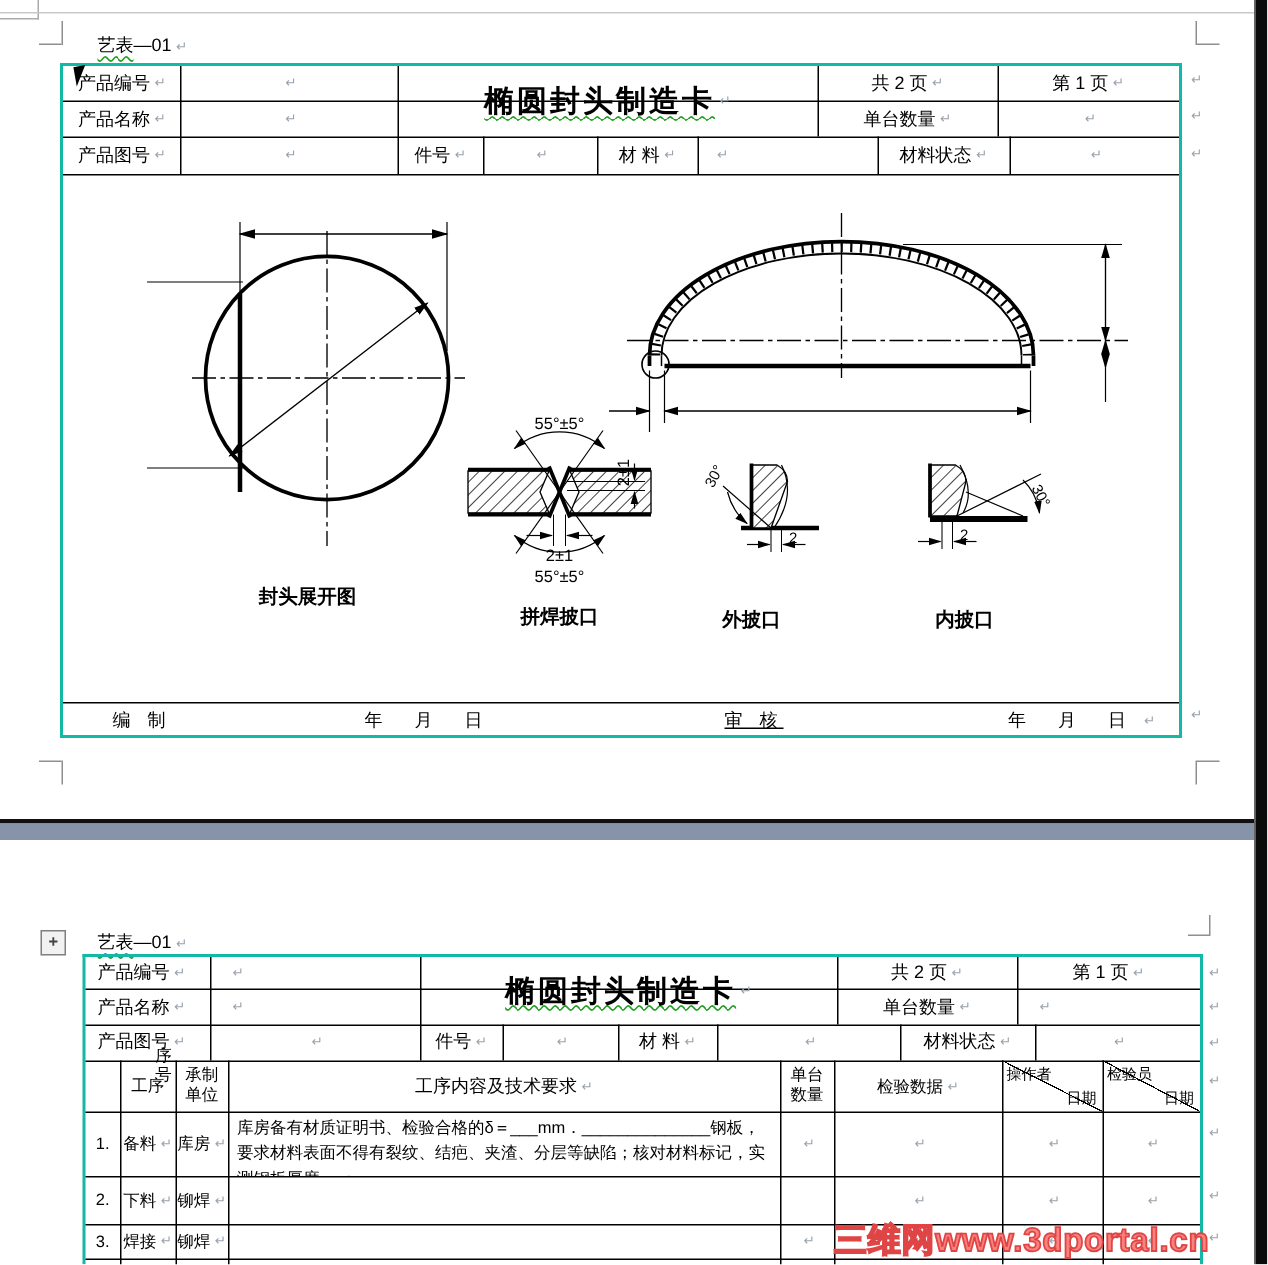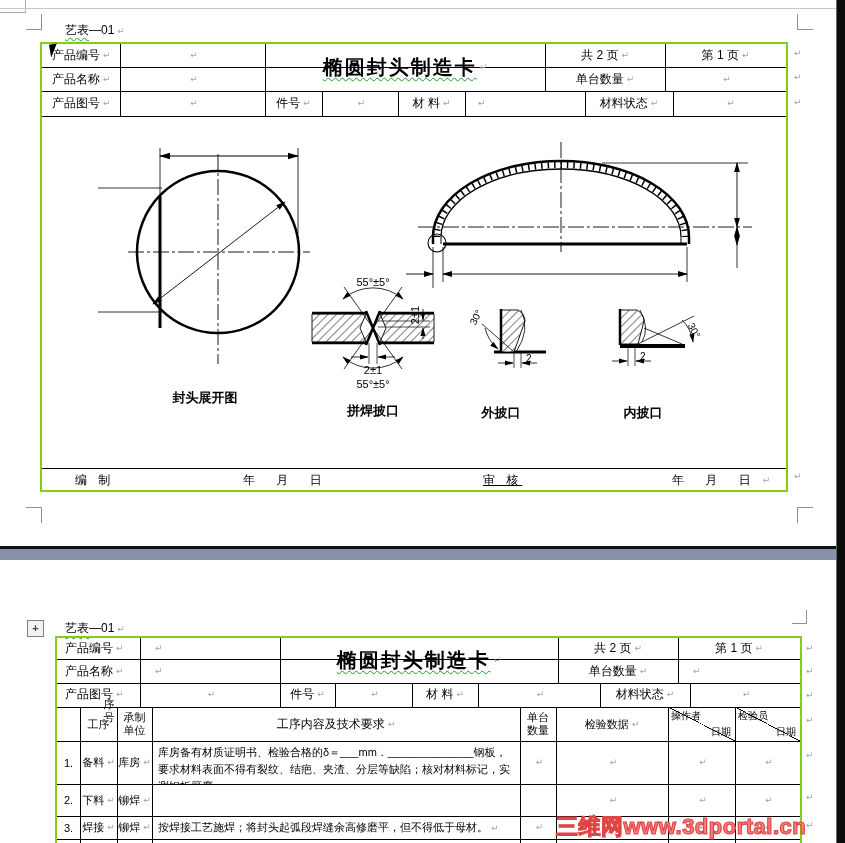--- a/index.html
+++ b/index.html
@@ -1,19 +1,19 @@
 <!DOCTYPE html>
 <html><head>
 <meta charset="utf-8">
 <style>
   html,body{margin:0;padding:0;background:#fff;}
   #screen{position:relative;width:845px;height:843px;background:#fff;overflow:hidden;
           font-family:"Liberation Sans","DejaVu Sans",sans-serif;color:#000;}
   .abs{position:absolute;}
-  .tblwrap{position:absolute;border:2px solid #84cc16;box-sizing:border-box;}
+  .tblwrap{position:absolute;border:2px solid #14b8a6;box-sizing:border-box;}
   .hl{position:absolute;left:0;right:0;height:1px;background:#000;}
   .vl{position:absolute;width:1px;background:#000;}
   .cell{position:absolute;display:flex;align-items:center;font-size:12px;white-space:nowrap;}
   .ctr{justify-content:center;}
   .mark{color:#9aa3ad;font-size:9px;margin-left:3px;line-height:1;}
   .outmark{position:absolute;color:#9aa3ad;font-size:9px;}
   .wavy{text-decoration-line:underline;text-decoration-style:wavy;text-decoration-color:#1f9d1f;
         text-decoration-thickness:1px;text-underline-offset:3px;}
   .title{font-size:20px;font-weight:bold;letter-spacing:2px;}
   .spread{letter-spacing:9px;}
@@ -461,21 +461,20 @@
         <span>3.</span>
       </div>
     <div class="cell ctr" style="left:23px;top:178px;width:37px;height:23px;font-size:11px;">
         <span>焊接</span>
         <span class="mark">↵</span>
       </div>
     <div class="cell ctr" style="left:60px;top:178px;width:35px;height:23px;font-size:11px;">
         <span>铆焊</span>
         <span class="mark">↵</span>
       </div>
-    <div class="content-cell" style="left:95px;top:178px;width:368px;height:23px;"><span>按焊接工艺施焊；将封头起弧段焊缝余高修磨平，但不得低于母材。</span><span class="mark">↵</span></div>
     <div class="cell ctr" style="left:463px;top:178px;width:36px;height:23px;">
         <span class="mark">↵</span>
       </div>
     <div class="cell ctr" style="left:499px;top:178px;width:112px;height:23px;">
         <span class="mark">↵</span>
       </div>
     <div class="cell ctr" style="left:611px;top:178px;width:67px;height:23px;">
         <span class="mark">↵</span>
       </div>
     <div class="cell ctr" style="left:678px;top:178px;width:65px;height:23px;">

